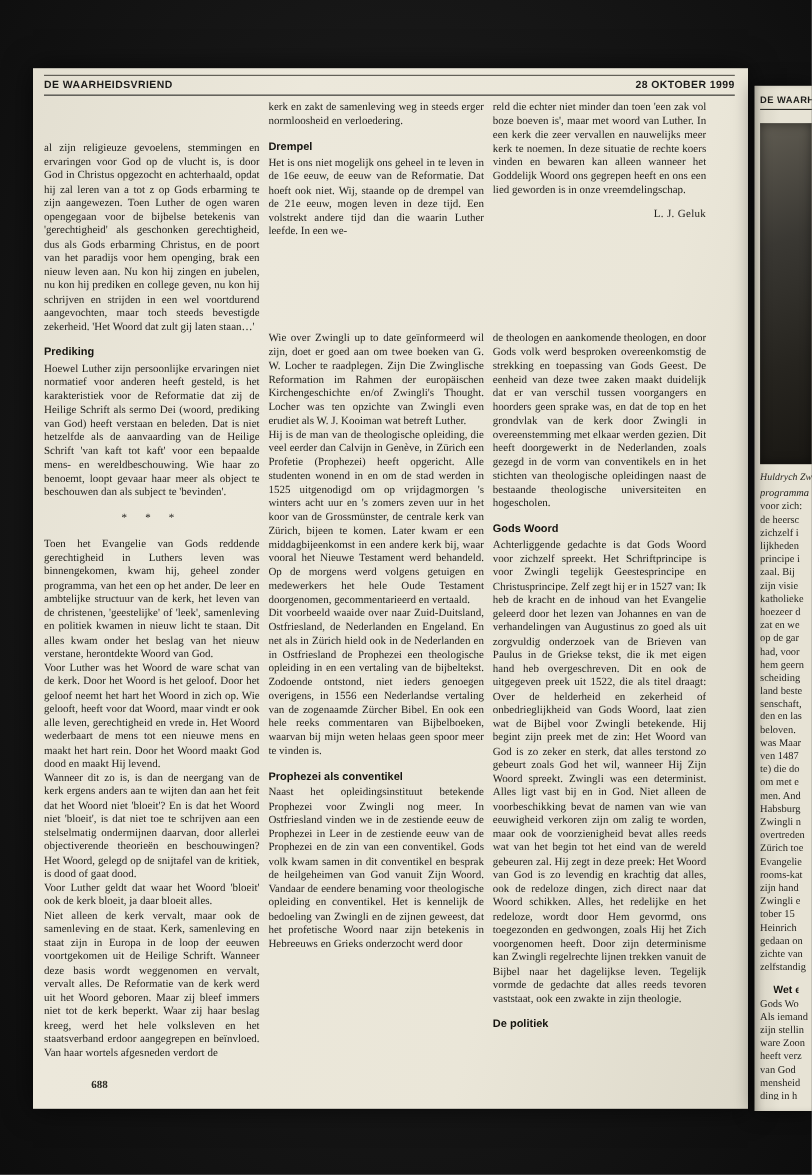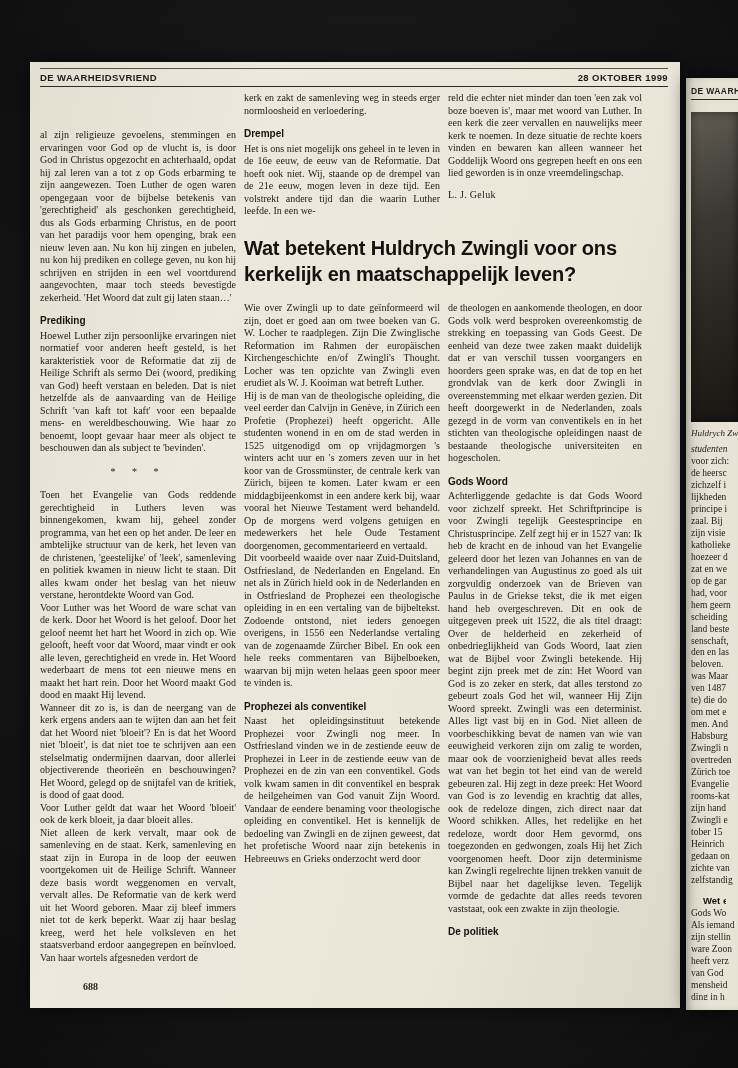--- a/index.html
+++ b/index.html
@@ -37,21 +37,21 @@
   .pagenum{
     position:absolute;left:10px;bottom:16px;font-size:10px;font-weight:700;color:#26251f;margin-left:43px;
   }
   .blk{margin:0;}
   .blk-h{
     font-family:"Liberation Sans",sans-serif;font-weight:700;font-size:10px;
     margin:11px 0 2px;text-align:left;color:#15140f;
   }
   .blk-h:first-child{margin-top:0;}
   .blk-sep{text-align:center;letter-spacing:7px;margin:11px 0;}
-  .blk-sig{margin-top:9px;letter-spacing:.3px;}
+  .blk-sig{text-align:right;margin-top:9px;letter-spacing:.3px;}
   
   .page2{
     position:absolute;left:686px;top:78px;width:52px;height:932px;overflow:hidden;
     background:linear-gradient(90deg,#d6d2c3 0%,#e7e3d5 45%);
     box-shadow:0 0 18px rgba(0,0,0,.6), inset 5px 0 8px -4px rgba(0,0,0,.35);
   }
   .mhead2{
     position:absolute;left:5px;top:8px;width:80px;padding-bottom:3px;
     border-bottom:1.5px solid #2c2c28;white-space:nowrap;overflow:hidden;
     font-family:"Liberation Sans",sans-serif;font-weight:700;font-size:8.5px;
@@ -97,21 +97,20 @@
   <div class="col" id="col2top">
       <div class="blk blk-p">kerk en zakt de samenleving weg in steeds erger normloosheid en verloedering.</div>
       <div class="blk blk-h">Drempel</div>
       <div class="blk blk-p">Het is ons niet mogelijk ons geheel in te leven in de 16e eeuw, de eeuw van de Reformatie. Dat hoeft ook niet. Wij, staande op de drempel van de 21e eeuw, mogen leven in deze tijd. Een volstrekt andere tijd dan die waarin Luther leefde. In een we-</div>
     </div>
   <div class="col" id="col3top">
       <div class="blk blk-p">reld die echter niet minder dan toen 'een zak vol boze boeven is', maar met woord van Luther. In een kerk die zeer vervallen en nauwelijks meer kerk te noemen. In deze situatie de rechte koers vinden en bewaren kan alleen wanneer het Goddelijk Woord ons gegrepen heeft en ons een lied geworden is in onze vreemdelingschap.</div>
       <div class="blk blk-sig">L. J. Geluk</div>
     </div>
 
-  <h1 class="headline">Wat betekent Huldrych Zwingli voor ons kerkelijk en maatschappelijk leven?</h1>
 
   <div class="col" id="colA">
       <div class="blk blk-p">Wie over Zwingli up to date geïnformeerd wil zijn, doet er goed aan om twee boeken van G. W. Locher te raadplegen. Zijn Die Zwinglische Reformation im Rahmen der europäischen Kirchengeschichte en/of Zwingli's Thought. Locher was ten opzichte van Zwingli even erudiet als W. J. Kooiman wat betreft Luther.</div>
       <div class="blk blk-p">Hij is de man van de theologische opleiding, die veel eerder dan Calvijn in Genève, in Zürich een Profetie (Prophezei) heeft opgericht. Alle studenten wonend in en om de stad werden in 1525 uitgenodigd om op vrijdagmorgen 's winters acht uur en 's zomers zeven uur in het koor van de Grossmünster, de centrale kerk van Zürich, bijeen te komen. Later kwam er een middagbijeenkomst in een andere kerk bij, waar vooral het Nieuwe Testament werd behandeld. Op de morgens werd volgens getuigen en medewerkers het hele Oude Testament doorgenomen, gecommentarieerd en vertaald.</div>
       <div class="blk blk-p">Dit voorbeeld waaide over naar Zuid-Duitsland, Ostfriesland, de Nederlanden en Engeland. En net als in Zürich hield ook in de Nederlanden en in Ostfriesland de Prophezei een theologische opleiding in en een vertaling van de bijbeltekst. Zodoende ontstond, niet ieders genoegen overigens, in 1556 een Nederlandse vertaling van de zogenaamde Zürcher Bibel. En ook een hele reeks commentaren van Bijbelboeken, waarvan bij mijn weten helaas geen spoor meer te vinden is.</div>
       <div class="blk blk-h">Prophezei als conventikel</div>
       <div class="blk blk-p">Naast het opleidingsinstituut betekende Prophezei voor Zwingli nog meer. In Ostfriesland vinden we in de zestiende eeuw de Prophezei in Leer in de zestiende eeuw van de Prophezei en de zin van een conventikel. Gods volk kwam samen in dit conventikel en besprak de heilgeheimen van God vanuit Zijn Woord. Vandaar de eendere benaming voor theologische opleiding en conventikel. Het is kennelijk de bedoeling van Zwingli en de zijnen geweest, dat het profetische Woord naar zijn betekenis in Hebreeuws en Grieks onderzocht werd door</div>
     </div>
   <div class="col" id="colB">
       <div class="blk blk-p">de theologen en aankomende theologen, en door Gods volk werd besproken overeenkomstig de strekking en toepassing van Gods Geest. De eenheid van deze twee zaken maakt duidelijk dat er van verschil tussen voorgangers en hoorders geen sprake was, en dat de top en het grondvlak van de kerk door Zwingli in overeenstemming met elkaar werden gezien. Dit heeft doorgewerkt in de Nederlanden, zoals gezegd in de vorm van conventikels en in het stichten van theologische opleidingen naast de bestaande theologische universiteiten en hogescholen.</div>
@@ -123,21 +122,21 @@
   <div class="pagenum">688</div>
 </div>
 
 <div class="page2">
   <div class="mhead2">
     <span>DE WAARHEIDSVRIEND</span>
   </div>
   <div class="photo"></div>
   <div class="caption">Huldrych Zwingli</div>
   <div class="fragcol">
-      <div class="blk blk-fi">studenten</div>
+      <div class="blk blk-fi">programma</div>
       <div class="blk blk-frag">voor zich:</div>
       <div class="blk blk-frag">de heersc</div>
       <div class="blk blk-frag">zichzelf i</div>
       <div class="blk blk-frag">lijkheden</div>
       <div class="blk blk-frag">principe i</div>
       <div class="blk blk-frag">zaal. Bij</div>
       <div class="blk blk-frag">zijn visie</div>
       <div class="blk blk-frag">katholieke</div>
       <div class="blk blk-frag">hoezeer d</div>
       <div class="blk blk-frag">zat en we</div>

